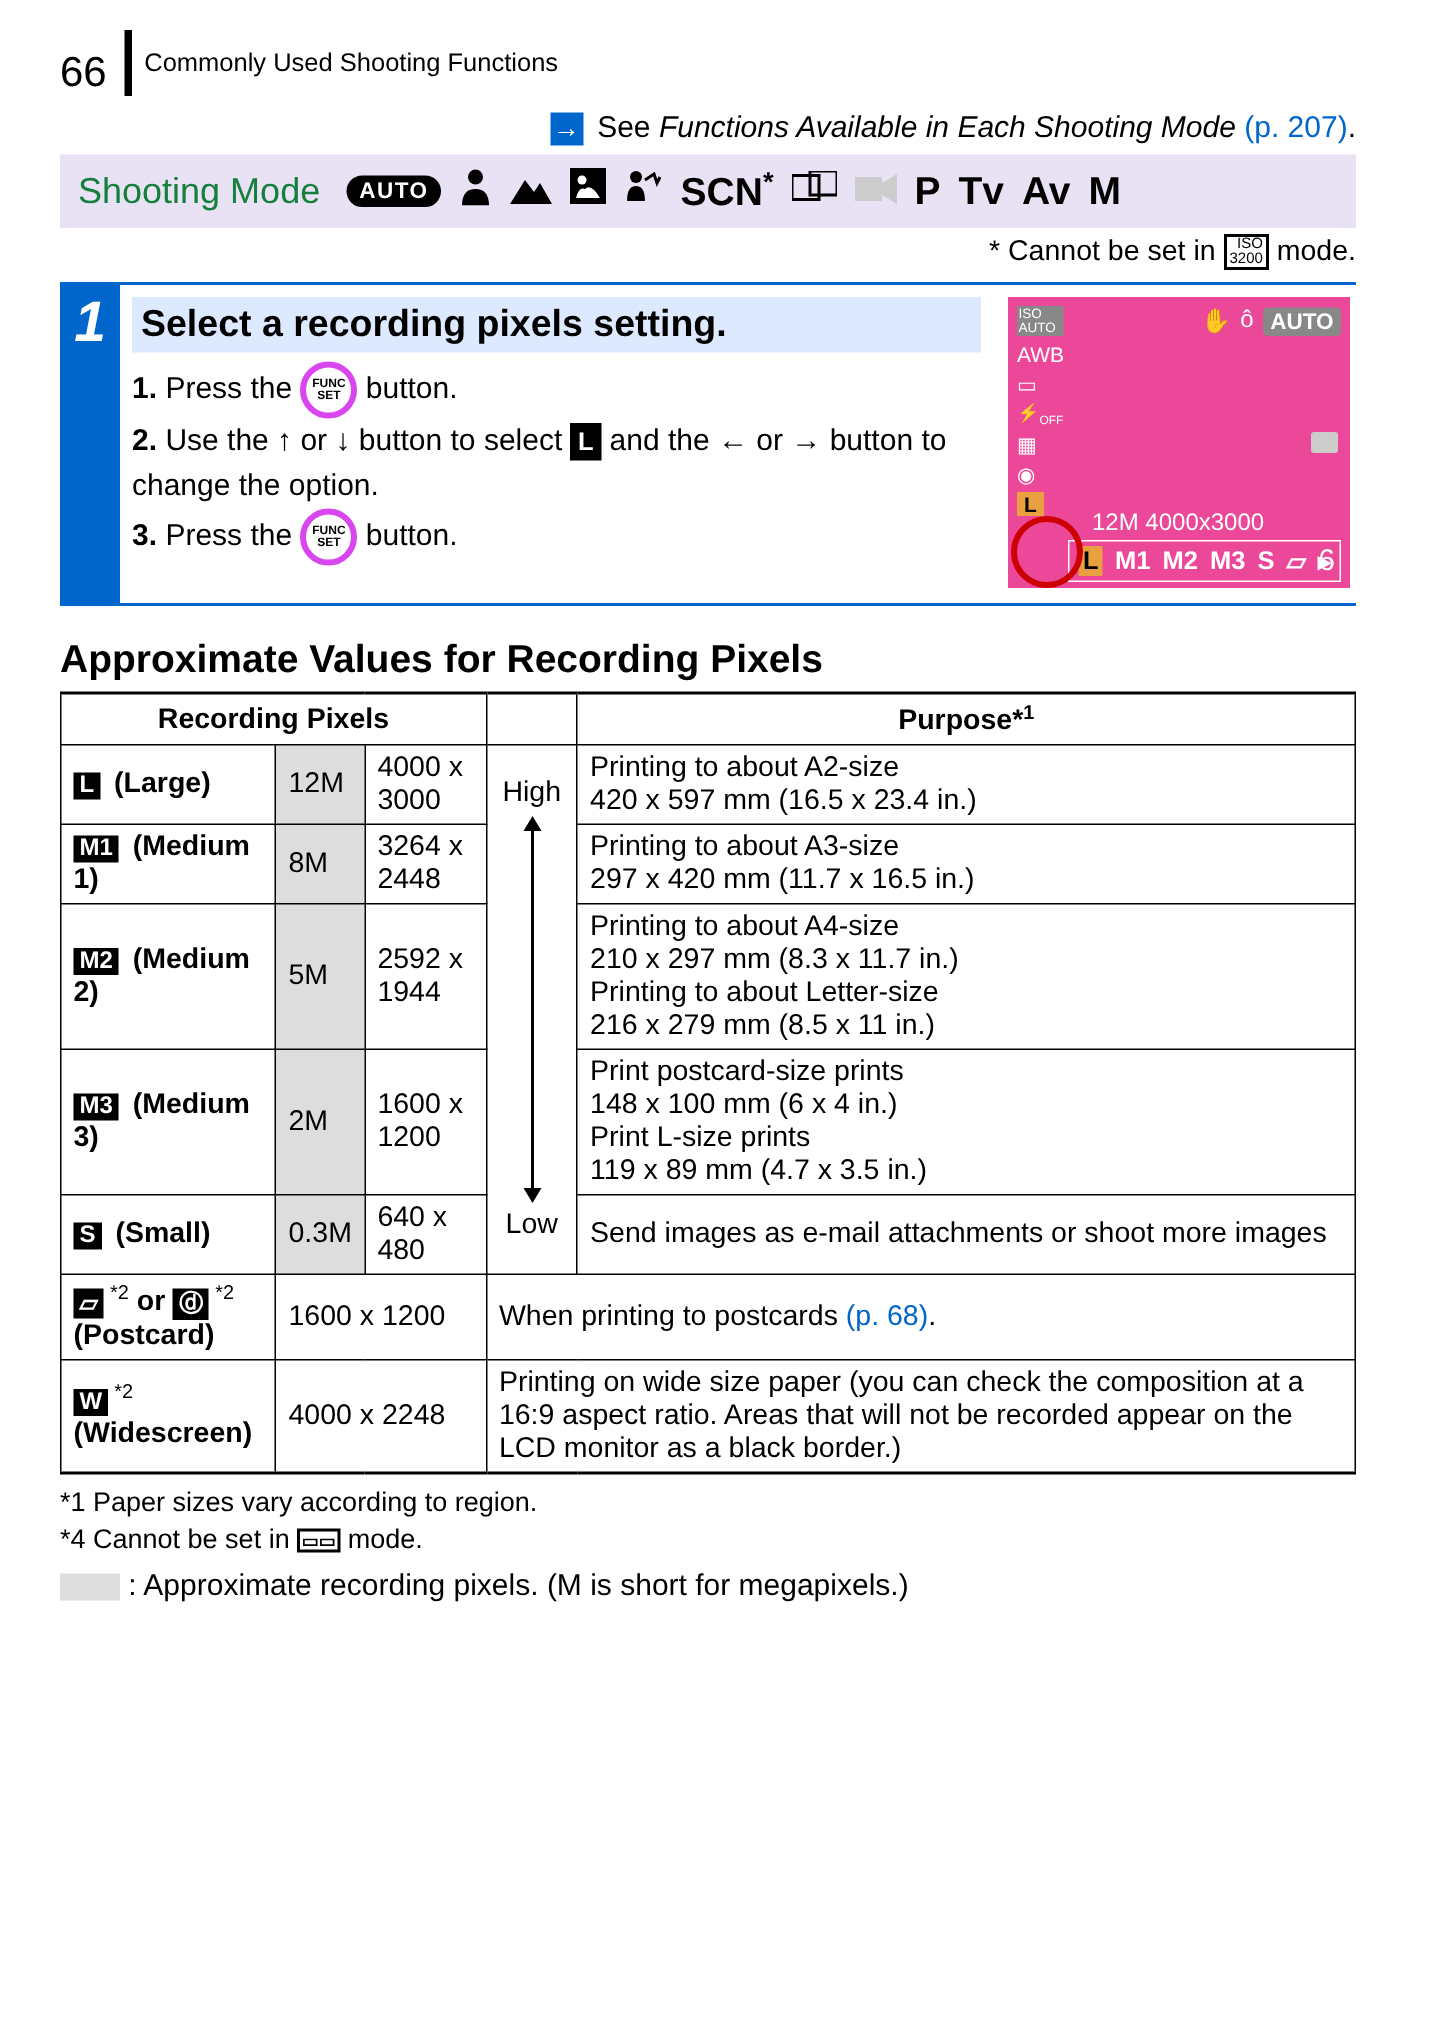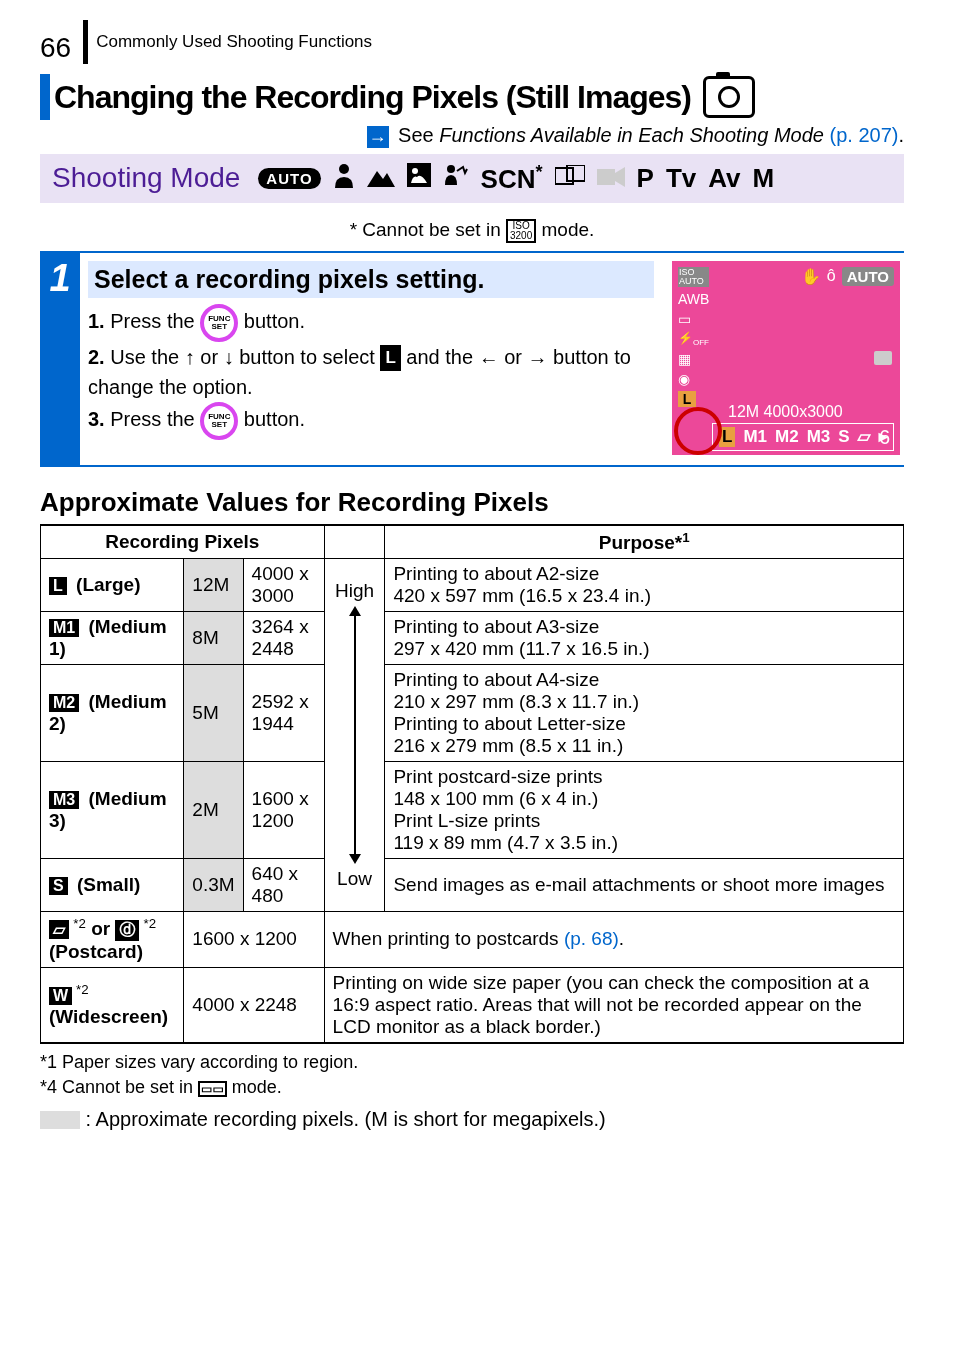--- a/index.html
+++ b/index.html
@@ -98,44 +98,44 @@
   .italic { font-style: italic; }
   .mode-box {
     background: #e9e2f4;
     padding: 8px 12px;
     margin-top: 6px;
     display: flex;
     align-items: center;
     gap: 18px;
   }
   .mode-label {
-    color: #4c1d95;
-    font-size: 28px;
+    color: #15803d;
+    font-size: 24px;
   }
   .mode-icons {
     display: flex;
     align-items: center;
     gap: 12px;
     font-size: 26px;
     font-weight: bold;
   }
   .auto-badge {
     background: #000;
     color: #fff;
     padding: 2px 8px;
     border-radius: 12px;
     font-size: 15px;
     font-weight: bold;
     letter-spacing: 1px;
   }
   .gray-icon { color: #bbb; }
   .footnote-right {
-    text-align: center;
+    text-align: right;
     font-size: 19px;
-    margin-top: 16px;
+    margin-top: 4px;
   }
   .iso-badge {
     display: inline-block;
     border: 2px solid #000;
     padding: 0 2px;
     font-size: 10px;
     line-height: 10px;
     vertical-align: middle;
   }
   .step-section {
@@ -382,25 +382,20 @@
 <body>
 
 <div class="page">
 
   <div class="header-row">
     <span class="page-number">66</span>
     <div class="header-vbar"></div>
     <span class="header-title">Commonly Used Shooting Functions</span>
   </div>
 
-  <div class="section-title-bar">
-    <div class="blue-bar"></div>
-    <span class="section-title">Changing the Recording Pixels (Still Images)</span>
-    <span class="camera-icon"></span>
-  </div>
 
   <div class="see-ref">
     <span class="arrow-box">→</span>
     <span> See </span>
     <span class="italic">Functions Available in Each Shooting Mode</span>
     <span class="link-blue"> (p. 207)</span><span>.</span>
   </div>
 
   <div class="mode-box">
     <span class="mode-label">Shooting Mode</span>

